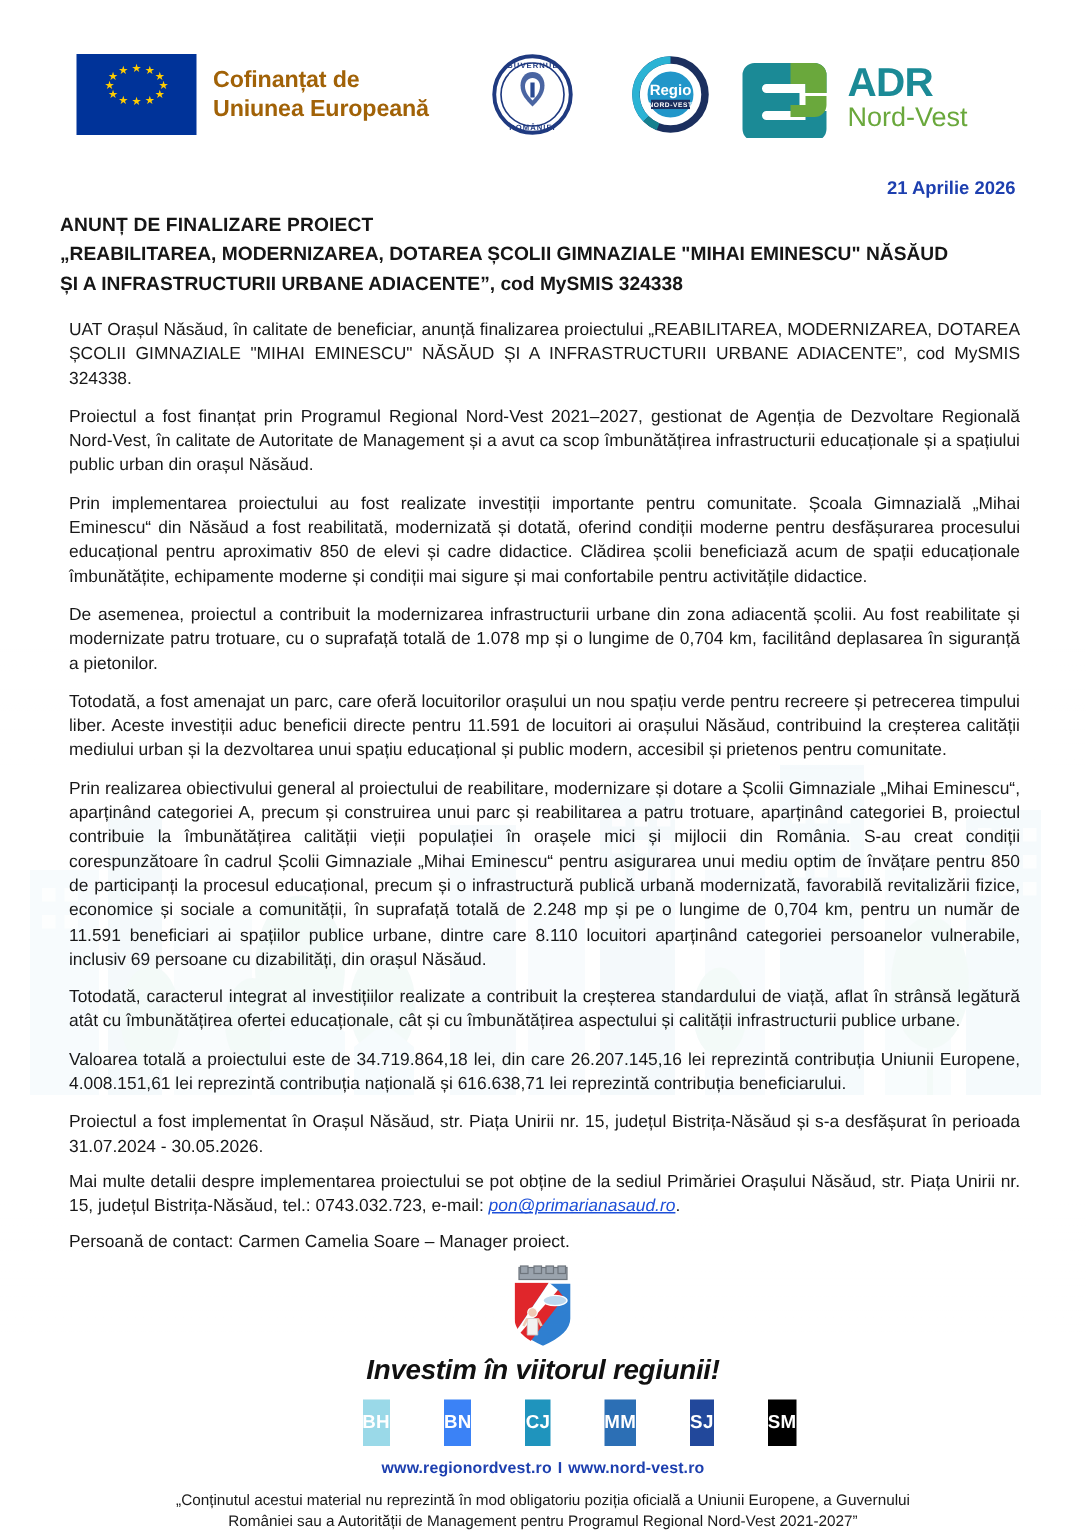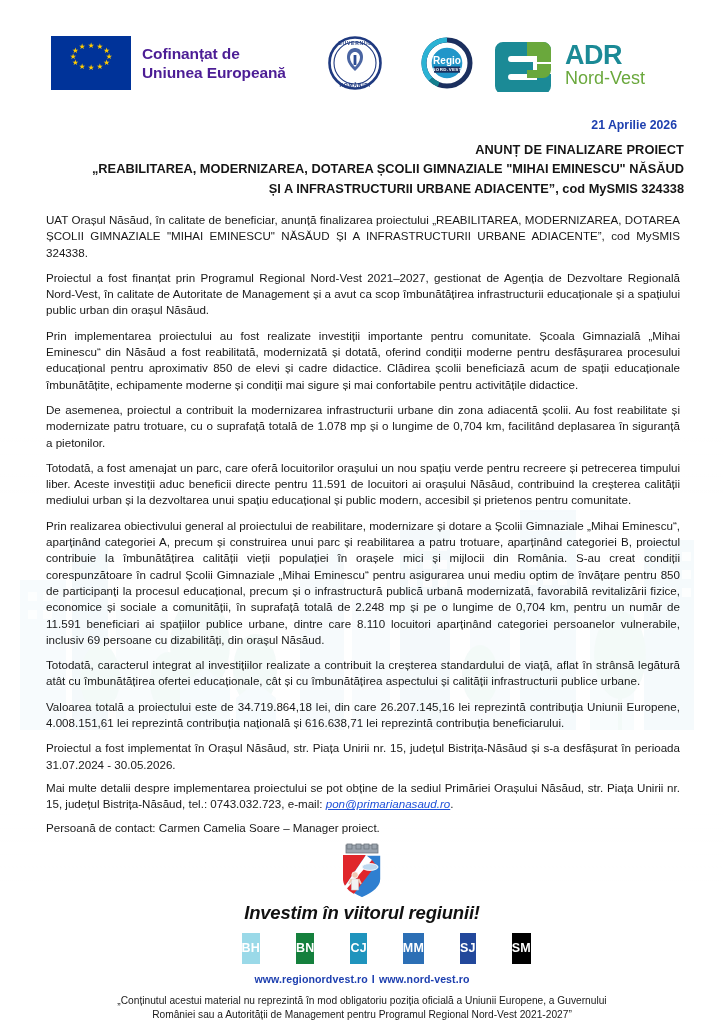--- a/index.html
+++ b/index.html
@@ -47,38 +47,38 @@
   .logo-eu { display: flex; align-items: center; gap: 11px; width: 258px; }
   .eu-flag {
     width: 80px; height: 54px; background: #003399;
     position: relative; flex: none;
   }
   .eu-star {
     position: absolute; color: #FFCC00; font-size: 7.5px; line-height: 7.5px;
     transform: translate(-50%, -50%);
   }
   .eu-text {
-    color: #4c1d95; font-weight: bold; font-size: 15.5px; line-height: 19px;
+    color: #a16207; font-weight: bold; font-size: 15.5px; line-height: 19px;
     letter-spacing: -0.1px;
   }
   .logo-gov { width: 92px; display: flex; justify-content: center; }
   .logo-regio { width: 92px; display: flex; justify-content: center; }
   .logo-adr { width: 180px; display: flex; justify-content: flex-start; }
 
   
   .date-line {
     text-align: right;
     padding: 0 47px 0 0;
     color: #1d3faf;
     font-size: 12.3px;
     font-weight: bold;
     margin-top: 22px;
   }
   .title-block {
-    text-align: right;
+    text-align: left;
     margin-top: 9px;
     padding: 0 40px;
   }
   .title-main {
     font-size: 12.8px; font-weight: bold; color: #161616;
     letter-spacing: 0.1px; line-height: 17px;
   }
   .title-sub {
     font-size: 12.8px; font-weight: bold; color: #161616;
     line-height: 18px; margin-top: 2px;
@@ -323,21 +323,21 @@
             <path d="M15.5 36 l-2.5 5 M22.5 36 l2.5 5" stroke="#f0c9b4" stroke-width="1.8" fill="none"></path>
           </g>
         </g>
       </svg>
     </div>
 
     <div class="slogan">Investim în viitorul regiunii!</div>
 
     <div class="counties">
       <div class="county" style="background:#9ad9e8">BH</div>
-      <div class="county" style="background:#15803d">BN</div>
+      <div class="county" style="background:#3b82f6">BN</div>
       <div class="county" style="background:#1f94bd">CJ</div>
       <div class="county" style="background:#2c6fb5">MM</div>
       <div class="county" style="background:#22489b">SJ</div>
       <div class="county" style="background:#000000">SM</div>
     </div>
 
     <div class="sites">
       <a href="#" style="color:#1d3faf;text-decoration:none">www.regionordvest.ro</a><span class="sep">I</span><a href="#" style="color:#1d3faf;text-decoration:none">www.nord-vest.ro</a>
     </div>
 

